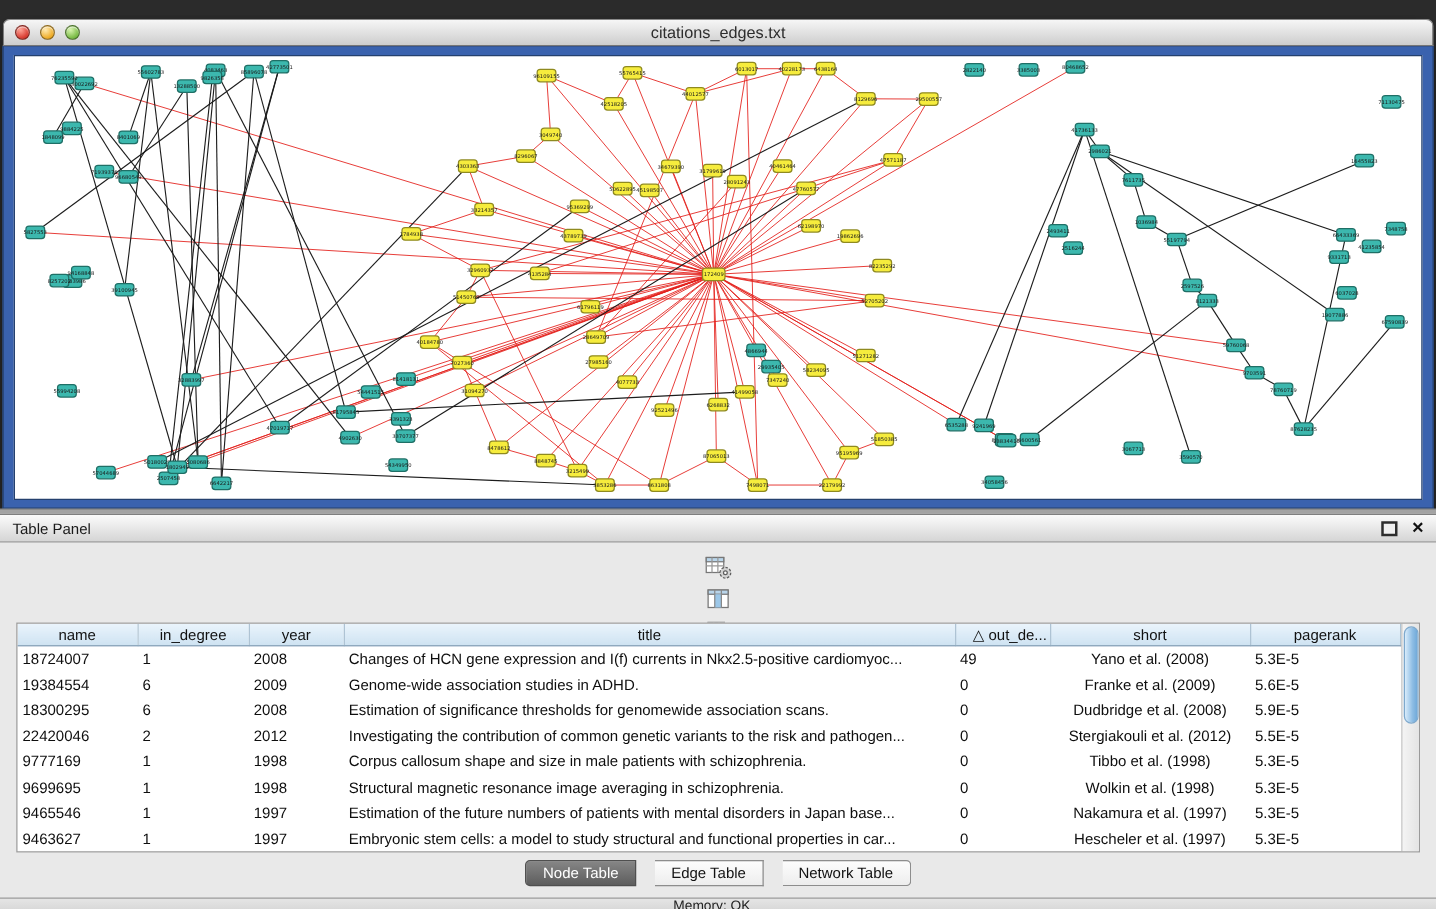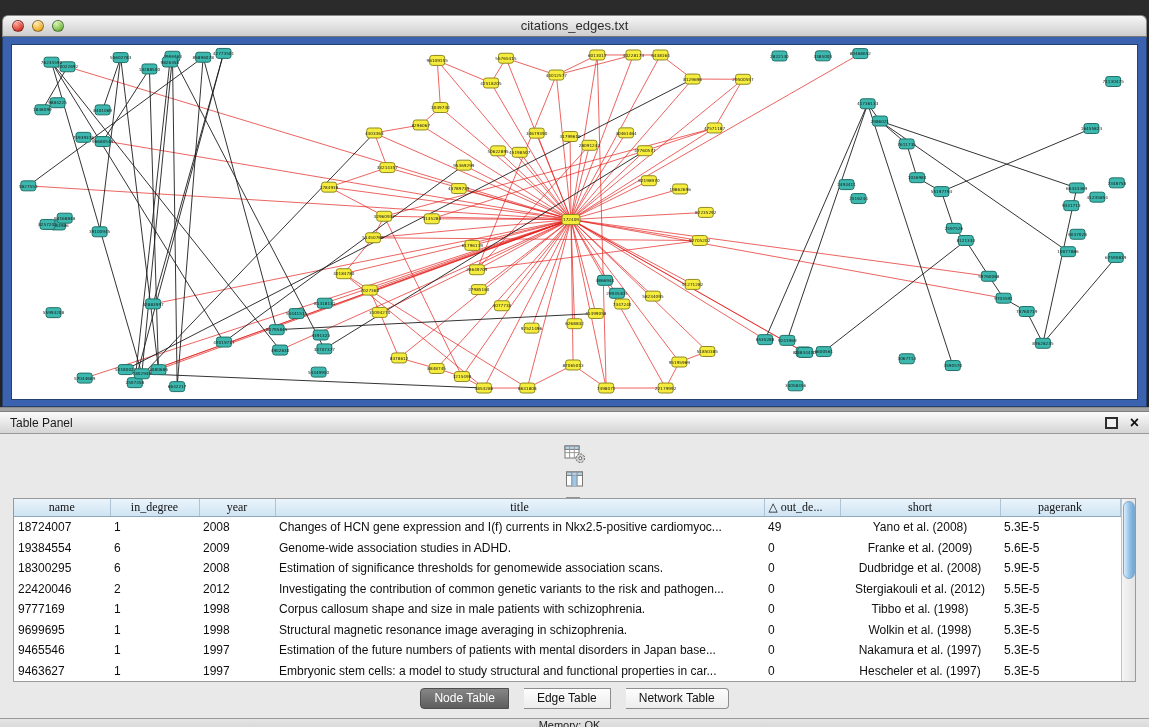--- a/index.html
+++ b/index.html
@@ -46,22 +46,22 @@
   .combo i{display:block;width:0;height:0;border-left:3.5px solid transparent;border-right:3.5px solid transparent;}
   .combo .up{border-bottom:4px solid #4a4a4a;}
   .combo .down{border-top:4px solid #4a4a4a;}
 
   
   .table-wrap{position:absolute;left:13px;top:86px;width:1123px;height:184px;background:#fff;
               border:1px solid #9a9a9a;box-sizing:border-box;display:flex;overflow:hidden;}
   table{border-collapse:collapse;table-layout:fixed;width:1106px;font-size:12px;}
   thead th{height:17px;background:linear-gradient(#eaf4fc,#cfe3f2);border-right:1px solid #aec3d4;
            border-bottom:1px solid #8fa9be;font-weight:normal;color:#111;text-align:center;
-           padding:0 2px;overflow:hidden;white-space:nowrap;font-family:Liberation Serif, serif;}
-  thead th.sorted{text-align:left;padding-left:4px;}
+           padding:0 2px;overflow:hidden;white-space:nowrap;}
+  thead th.sorted{text-align:right;padding-left:4px;}
   tbody td{height:16px;line-height:16px;padding:0 4px;white-space:nowrap;overflow:hidden;color:#0e0e0e;}
   tbody td.center{text-align:center;}
   .vscroll{width:15px;border-left:1px solid #c3c3c3;background:linear-gradient(90deg,#f4f4f4,#e4e4e4);position:relative;}
   .vthumb{position:absolute;top:2px;left:1px;width:12px;height:78px;border-radius:7px;
           background:linear-gradient(90deg,#d9ecfb,#8ebde4 60%,#6ea8d8);border:1px solid #7ea9cd;box-sizing:border-box;}
 
   
   .tabs{position:absolute;left:0;top:276px;width:100%;display:flex;justify-content:center;gap:15px;}
   .tab{font-size:12px;height:19px;line-height:19px;padding:0 13px;background:linear-gradient(#fdfdfd,#ededed);
        border:1px solid #8d8d8d;border-left:none;color:#111;}

